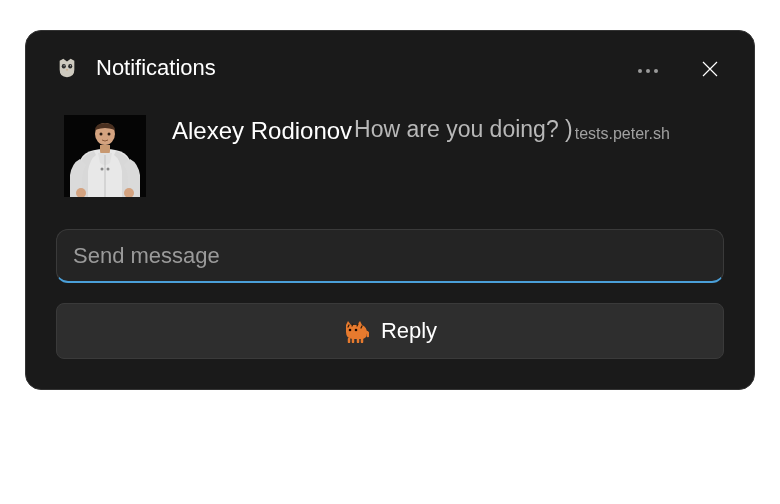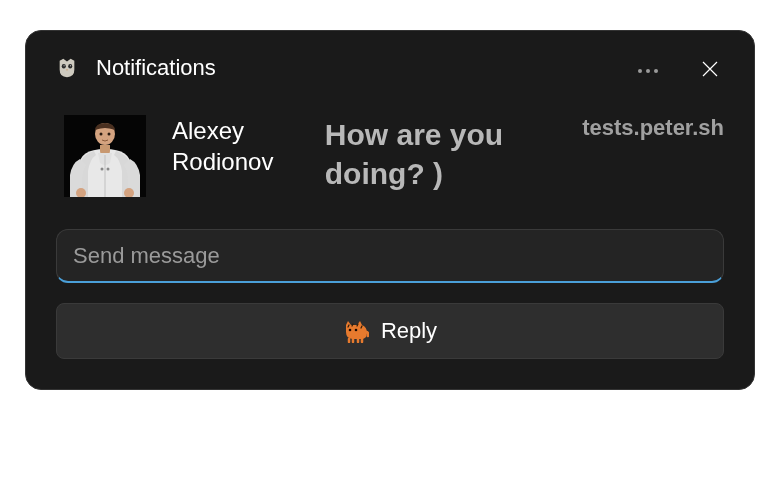--- a/index.html
+++ b/index.html
@@ -106,28 +106,29 @@
       padding-top: 0px;
     }
     .sender-name {
       color: #ffffff;
       font-size: 24px;
       font-weight: 400;
       line-height: 1.3;
     }
     .message-body {
       color: #b8b8b8;
-      font-size: 30px;
-      font-weight: 700;
+      font-size: 23px;
+      font-weight: 400;
       line-height: 1.3;
     }
     .source {
       color: #a0a0a0;
-      font-size: 22px;
-      font-weight: 700;
+      font-size: 16px;
+      font-weight: 400;
+      margin-top: 10px;
     }
     .input-wrapper {
       margin-bottom: 20px;
     }
     .message-input {
       width: 100%;
       height: 54px;
       background: #242424;
       border: 1px solid #3a3a3a;
       border-bottom: 2px solid #4a9fd8;

